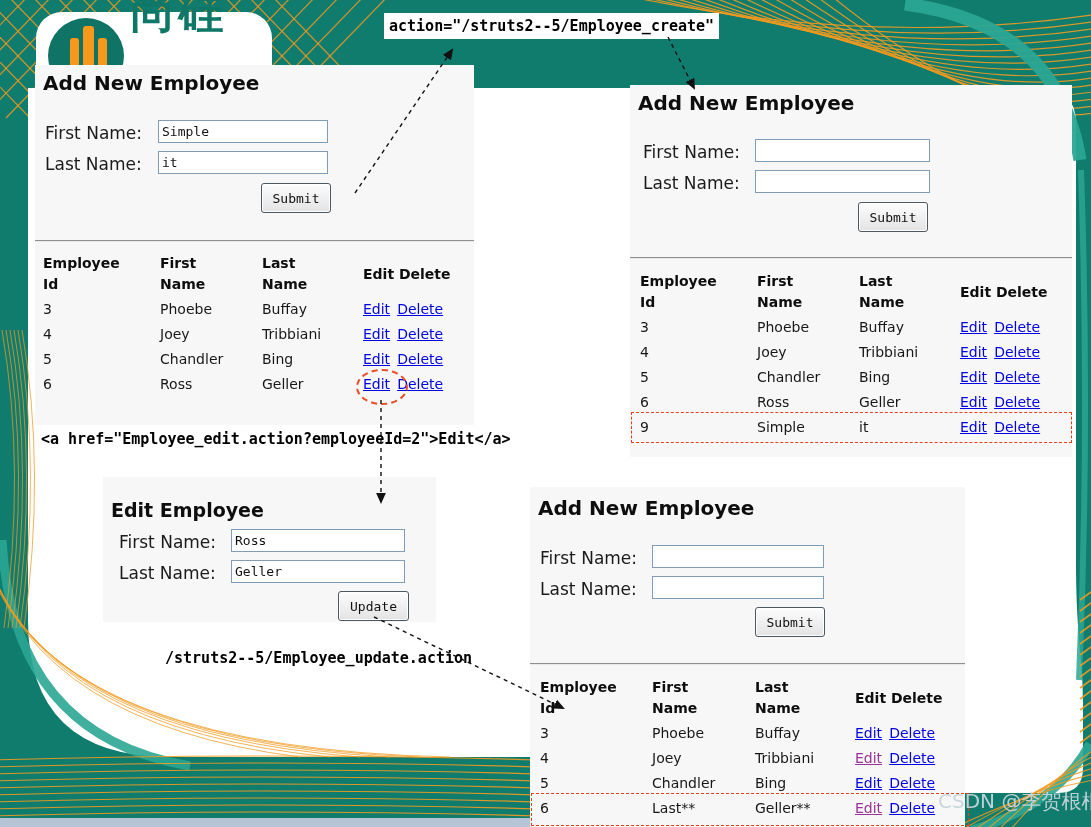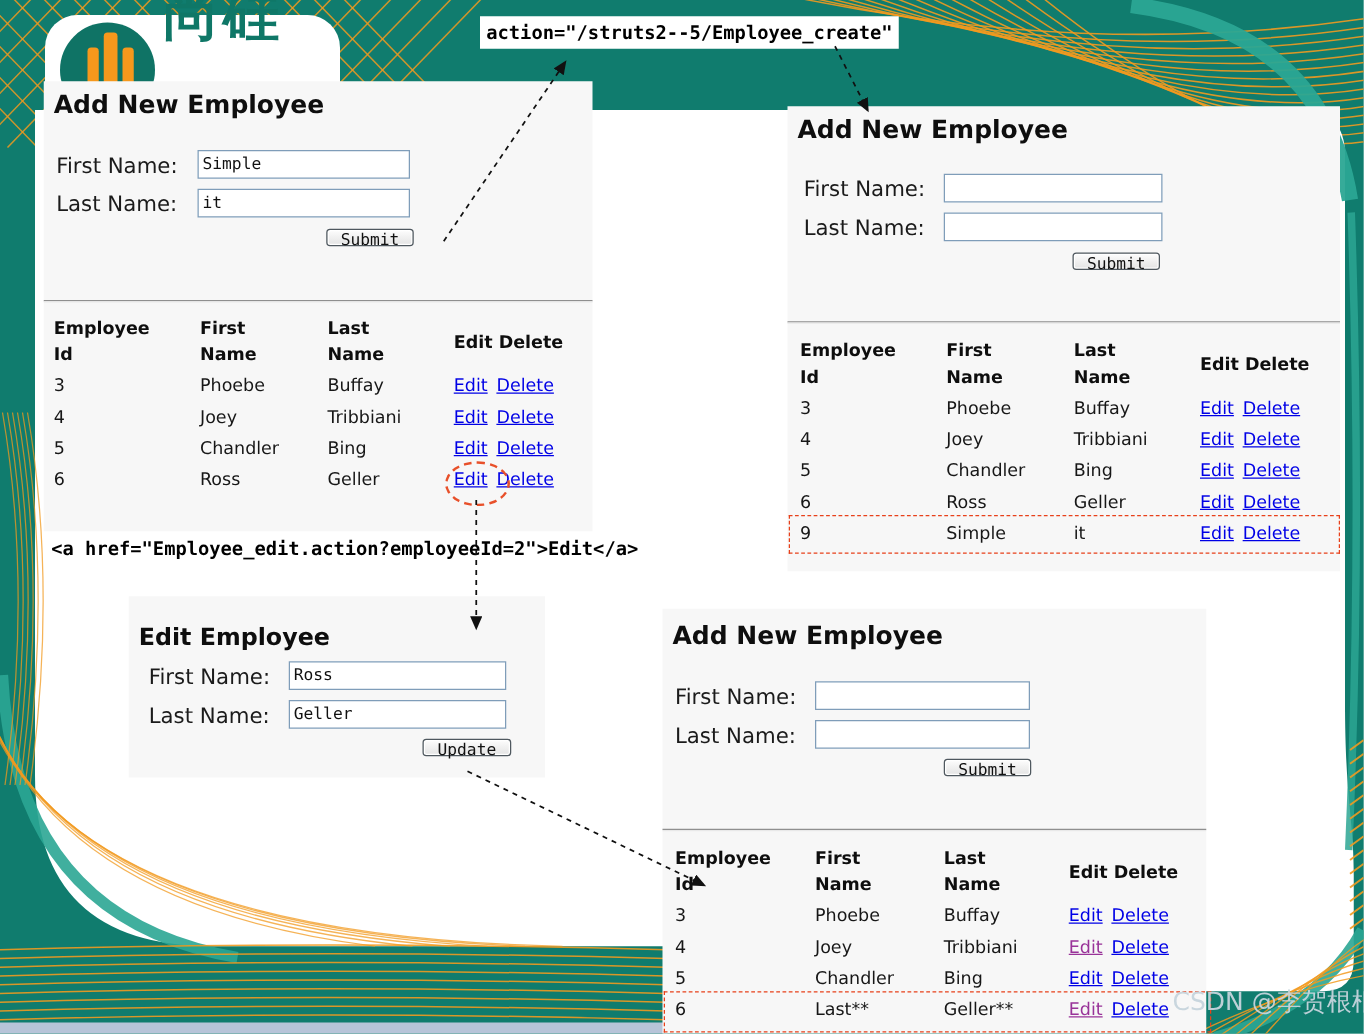--- a/index.html
+++ b/index.html
@@ -16,21 +16,21 @@
   .logo-text{font-size:45px;font-weight:bold;color:#0f7767;letter-spacing:3px;
              font-family:"DejaVu Sans",sans-serif;line-height:84px;}
 
   
   .panel{position:absolute;background:#f7f7f7;color:#171717;z-index:3;}
   .ptitle{position:absolute;font-size:20px;font-weight:bold;color:#0e0e0e;white-space:nowrap;}
   .flabel{position:absolute;font-size:17px;color:#1b1b1b;white-space:nowrap;text-align:right;}
   .tinput{position:absolute;box-sizing:border-box;height:23px;border:1px solid #7f9db9;
           background:#fff;font:13px "DejaVu Sans Mono","Liberation Mono",monospace;
           padding:2px 3px;color:#111;}
-  .btn{position:absolute;box-sizing:border-box;height:14px;
+  .btn{position:absolute;box-sizing:border-box;height:30px;
        font:13px "DejaVu Sans Mono","Liberation Mono",monospace;color:#111;
        background:linear-gradient(#fdfdfd,#e3e3e3);border:1px solid #4f585f;
        border-radius:3px;box-shadow:inset 0 0 0 1px #fff;padding:1px 8px;}
   .hline{position:absolute;left:0;right:0;height:0;border-top:1px solid #8f8f8f;
          border-bottom:1px solid #e9e9e9;}
 
   
   .ttable{position:absolute;display:grid;grid-template-columns:117px 102px 101px 1fr;
           font-size:14px;}
   .th{font-weight:bold;line-height:21px;height:46px;box-sizing:border-box;padding-top:2px;
@@ -301,20 +301,21 @@
         <div class="td"><a href="#" class="lnk">Edit</a><a href="#" class="lnk">Delete</a></div>
         <div class="td">6</div>
         <div class="td">Last**</div>
         <div class="td">Geller**</div>
         <div class="td"><a href="#" class="lnk visited">Edit</a><a href="#" class="lnk">Delete</a></div>
       </div>
   </div>
 
   <div class="ann" style="left:384px;top:13px;">action="/struts2--5/Employee_create"</div>
   <div class="ann" style="left:36px;top:426px;">&lt;a href="Employee_edit.action?employeeId=2"&gt;Edit&lt;/a&gt;</div>
+  <div class="ann" style="left:160px;top:645px;background:transparent;">/struts2--5/Employee_update.action</div>
 
   <div class="hl-ellipse" style="left:356px;top:369px;width:48px;height:32px;"></div>
   <div class="hl-rect" style="left:631px;top:412px;width:441px;height:31px;"></div>
   <div class="hl-rect" style="left:531px;top:793px;width:438px;height:33px;"></div>
 
   <svg id="arrows" viewBox="0 0 1091 827" xmlns="http://www.w3.org/2000/svg">
     <defs>
       <marker id="ah" markerWidth="9" markerHeight="8" refX="6.5" refY="3.5" orient="auto">
         <path d="M0,0 L8,3.5 L0,7 Z" fill="#111"></path>
       </marker>

